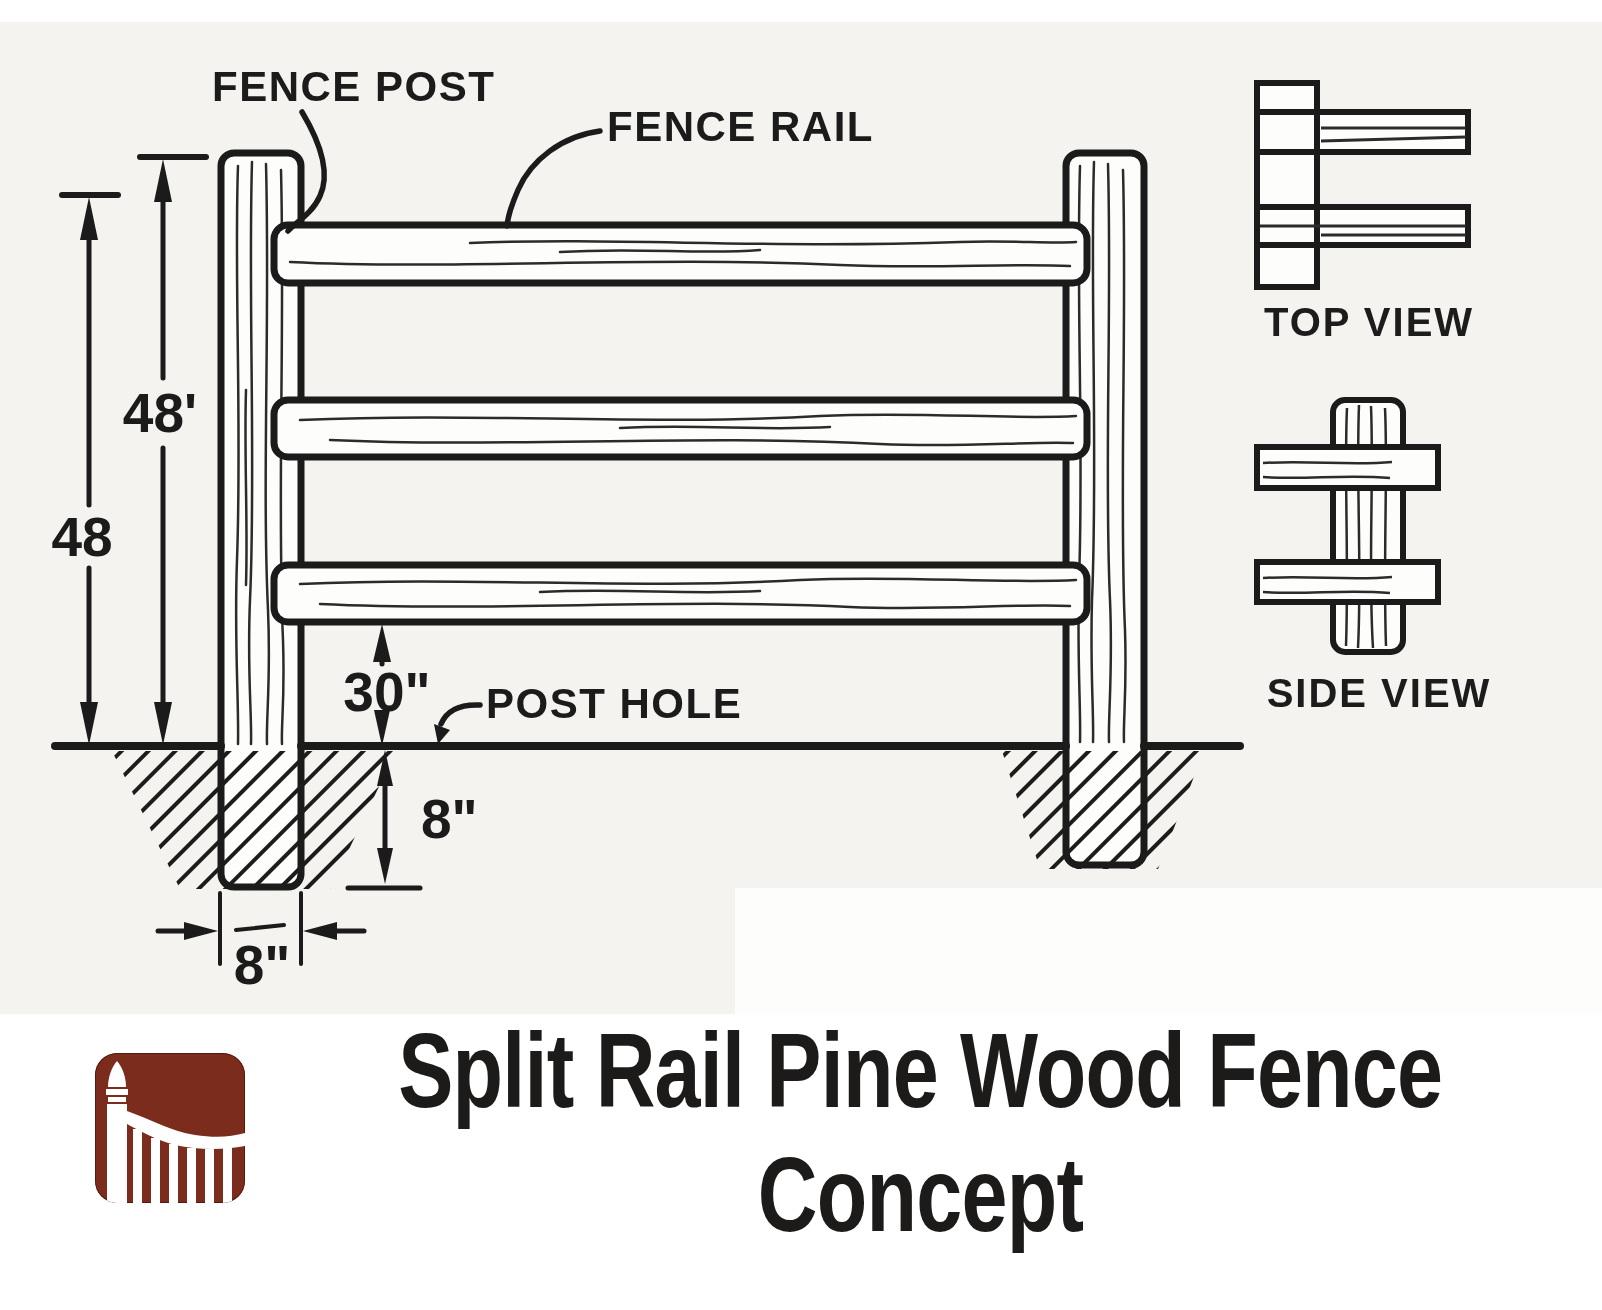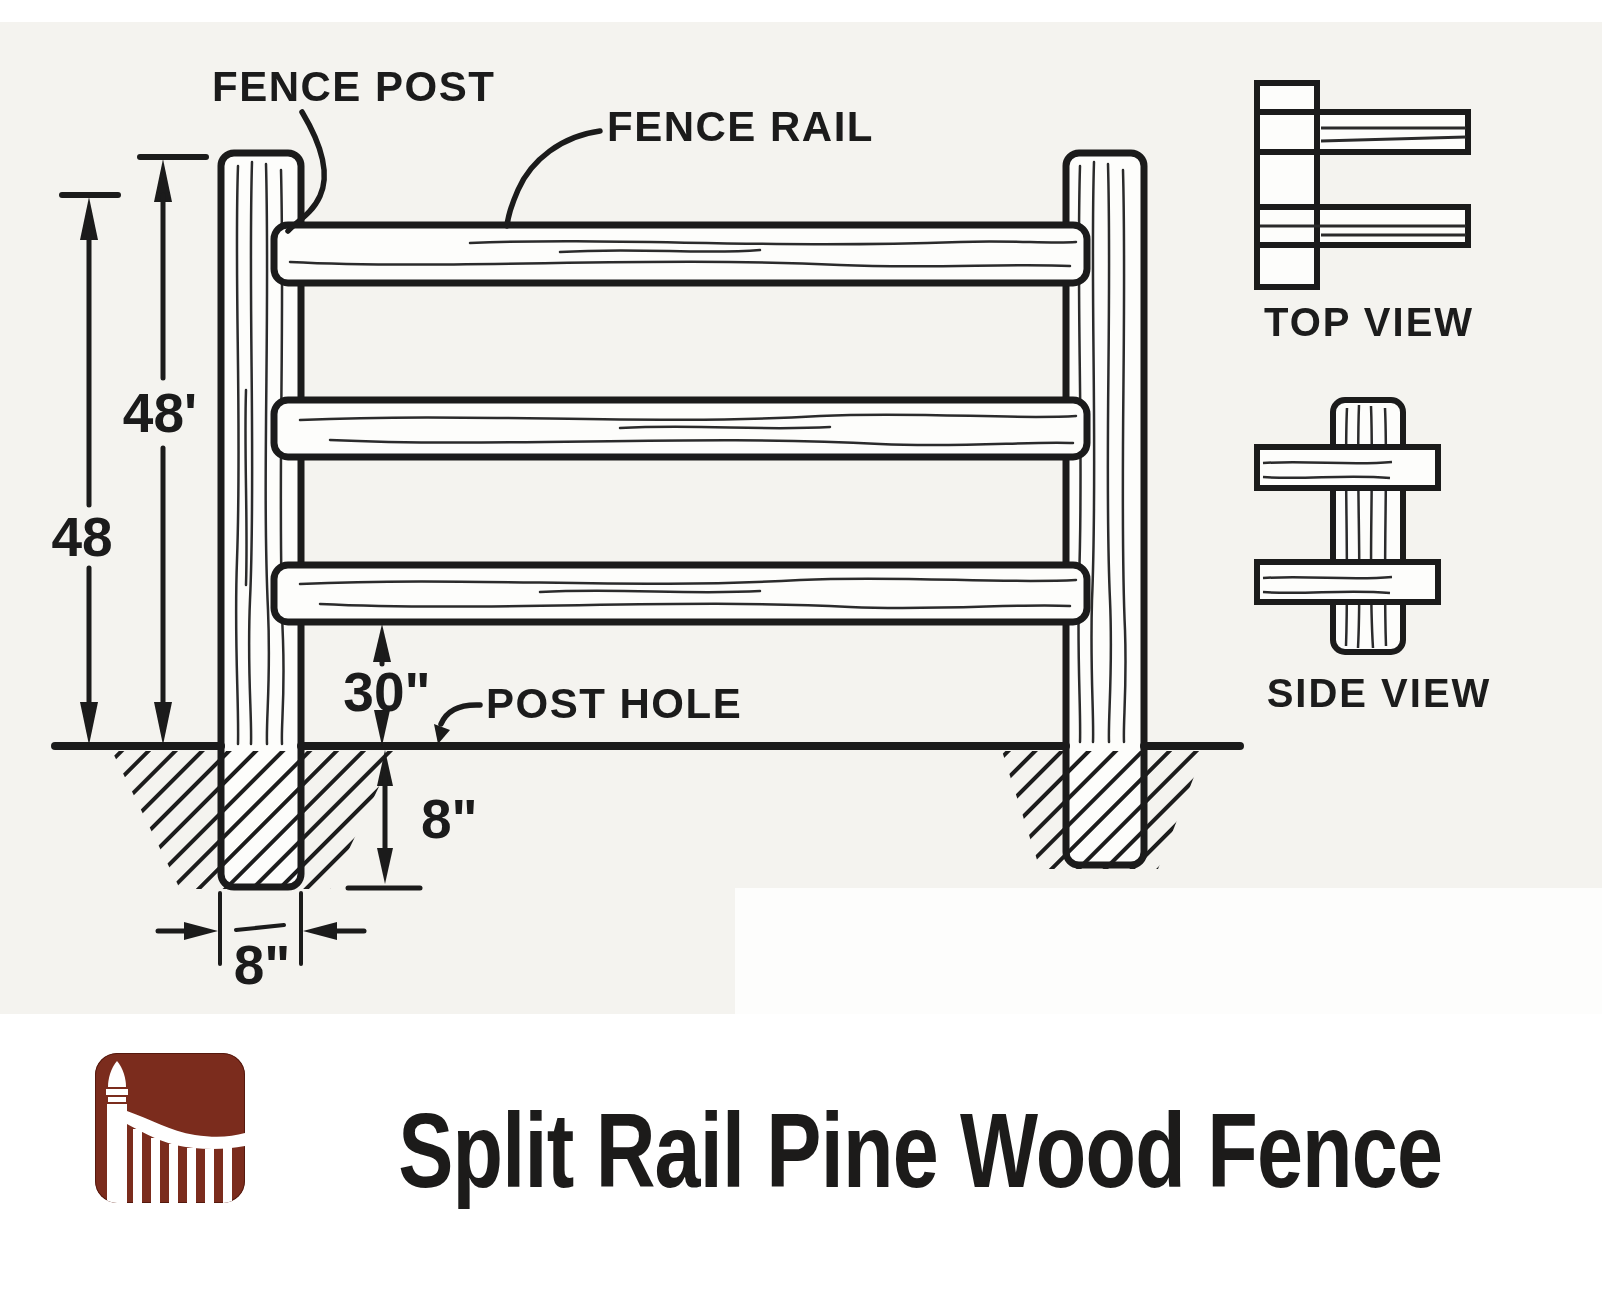--- a/index.html
+++ b/index.html
@@ -10,21 +10,21 @@
   .diagram-bg{
     position:absolute;left:0;top:22px;width:1602px;height:992px;
     background:#f4f3ef;
   }
   .bg-white-patch{
     position:absolute;left:735px;top:888px;width:867px;height:126px;
     background:#fdfdfc;
   }
   .art{position:absolute;left:0;top:0;width:1602px;height:1310px;}
   .title-block{
-    position:absolute;left:240px;top:1088px;width:1360px;
+    position:absolute;left:240px;top:1008px;width:1360px;
     text-align:center;color:#1c1b1a;
   }
   .title-line{
     display:block;line-height:124px;font-size:106px;font-weight:700;
     letter-spacing:-1px;white-space:nowrap;
   }
   .title-line > span{display:inline-block;transform:scaleX(0.78);}
   svg text{font-family:"Liberation Sans", sans-serif;}
   .lbl{font-weight:700;font-size:42px;letter-spacing:1.5px;fill:#1b1b1b;}
   .dim{font-weight:700;font-size:55px;fill:#1b1b1b;letter-spacing:0px;}
@@ -224,13 +224,16 @@
         <rect x="128" y="94" width="9" height="56"></rect>
       </g>
     </g>
   </g>
 </svg>
 
 <div class="title-block">
   <span class="title-line">
     <span>Split Rail Pine Wood Fence</span>
   </span>
+  <span class="title-line">
+    <span>Concept</span>
+  </span>
 </div>
 
 </body></html>

